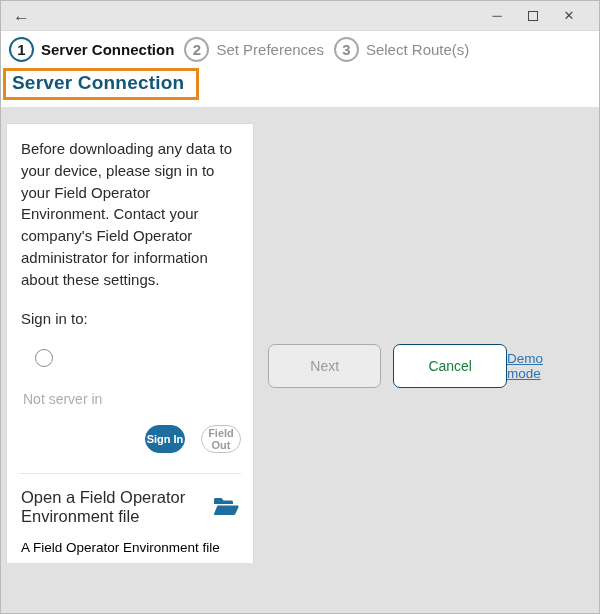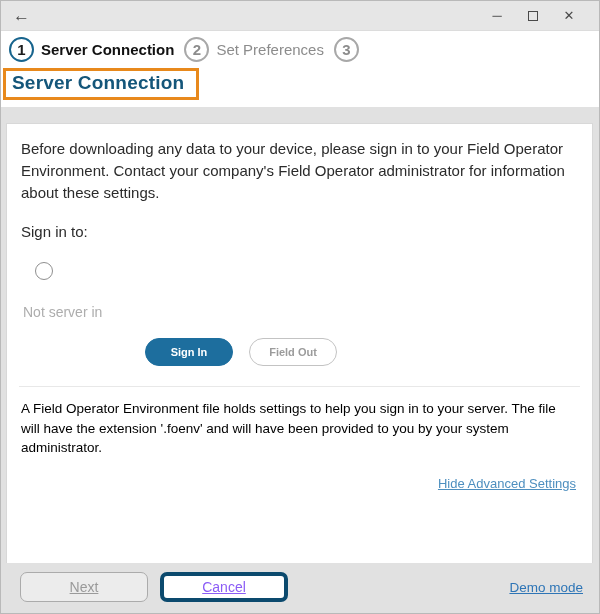--- a/index.html
+++ b/index.html
@@ -23,21 +23,21 @@
   .step-label { margin:0 10px 0 7px; font-size:15px; }
   .step.active .step-label { font-weight:bold; color:#111; }
   .step.inactive .step-label { color:#8c8c8c; }
 
   
   .heading-row { background:#fff; padding:1px 0 4px 2px; flex:0 0 40px; }
   .heading-box { display:inline-block; border:3px solid #e8891c; padding:1px 12px 3px 6px; background:#fff; }
   .heading-box h1 { font-size:19px; font-weight:bold; color:#14567a; letter-spacing:0.2px; }
 
   
-  .body-gray { flex:1; background:#e1e1e1; padding:16px 6px 0 5px; display:flex; flex-direction:column; }
+  .body-gray { flex:1; background:#e1e1e1; padding:16px 17px 0 5px; display:flex; flex-direction:row; }
   .card { background:#fff; height:440px; padding:6px 12px 0 12px; border:1px solid #d8d8d8; border-bottom:none; overflow:hidden; }
 
   .intro { font-size:15px; color:#2b2b2b; line-height:1.45; margin:8px 2px 0 2px; max-width:568px; }
   .signin-label { font-size:15px; color:#2b2b2b; margin:20px 2px 8px 2px; }
 
   .radio-row { display:flex; align-items:center; margin:22px 0 0 16px; }
   .radio { width:18px; height:18px; border-radius:50%; position:relative; flex:0 0 18px; }
   .radio.checked { background:#0078d7; }
   .radio.checked::after { content:""; position:absolute; inset:3px; background:#fff; border-radius:50%; }
   .radio.checked::before { content:""; position:absolute; inset:5.5px; background:#0078d7; border-radius:50%; z-index:1; }
@@ -57,23 +57,23 @@
   .openfile-label { font-size:16.5px; color:#2b2b2b; }
   .folder-icon { margin-left:12px; display:inline-flex; }
 
   .file-desc { font-size:13.5px; color:#000000; line-height:1.45; margin:12px 2px 0 2px; max-width:570px; }
 
   .advanced-row { text-align:right; margin:16px 4px 0 0; }
   .advanced-link { font-size:13px; color:#4e8fbf; text-decoration:underline; }
 
   
   .footer { flex:0 0 52px; background:#e1e1e1; display:flex; align-items:center; padding:0 10px 4px 10px; }
-  .btn-rect { height:30px; width:128px; border-radius:7px; font-size:14px; font-family:"Liberation Sans", sans-serif; display:flex; align-items:center; justify-content:center;text-decoration:underline; }
+  .btn-rect { height:44px; width:128px; border-radius:7px; font-size:14px; font-family:"Liberation Sans", sans-serif; display:flex; align-items:center; justify-content:center; }
   .btn-next { background:#ececec; border:1px solid #ababab; color:#9a9a9a; margin-left:4px; }
-  .btn-cancel { background:#fff; border:4px solid #0c4a6e; color:#8b5cf6; margin-left:12px; }
+  .btn-cancel { background:#fff; border:1px solid #0c4a6e; color:#15803d; margin-left:12px; }
   .demo-link { margin-left:auto; font-size:13.5px; color:#2e75b6; text-decoration:underline; }
 </style>
 </head>
 <body>
 
 <div class="window">
 
   <div class="titlebar">
     <span class="back-btn">←</span>
     <div class="win-controls">
@@ -89,20 +89,21 @@
     <div class="step active">
       <span class="step-circle">1</span>
       <span class="step-label">Server Connection</span>
     </div>
     <div class="step inactive">
       <span class="step-circle">2</span>
       <span class="step-label">Set Preferences</span>
     </div>
     <div class="step inactive">
       <span class="step-circle">3</span>
+      <span class="step-label">Select Route(s)</span>
     </div>
   </div>
 
   <div class="heading-row">
     <div class="heading-box">
       <h1>Server Connection</h1>
     </div>
   </div>
 
   <div class="body-gray">
@@ -120,20 +121,29 @@
 
       <p class="status-text">Not server in</p>
 
       <div class="action-btn-row">
         <button class="btn-pill btn-signin">Sign In</button>
         <button class="btn-pill btn-signout">Field Out</button>
       </div>
 
       <hr class="divider">
 
+      <div class="openfile-row">
+        <span class="openfile-label">Open a Field Operator Environment file</span>
+        <span class="folder-icon">
+          <svg width="26" height="20" viewBox="0 0 26 20">
+            <path d="M1 2.5 C1 1.7 1.7 1 2.5 1 h6 l2 2.5 h8 c0.8 0 1.5 0.7 1.5 1.5 v2 H1 Z" fill="#1d6e9e"></path>
+            <path d="M4.5 8.5 h20 c0.9 0 1.4 0.8 1 1.6 l-3.2 7 c-0.3 0.6 -0.8 0.9 -1.4 0.9 H1.6 c-0.6 0 -0.8 -0.5 -0.6 -1 l3 -7.6 c0.1 -0.5 0.6 -0.9 0.5 -0.9 Z" fill="#1d6e9e"></path>
+          </svg>
+        </span>
+      </div>
 
       <p class="file-desc">A Field Operator Environment file holds settings to help you sign in to your server.  The file will have the extension '.foenv' and will have been provided to you by your system administrator.</p>
 
       <div class="advanced-row">
         <a href="#" class="advanced-link">Hide Advanced Settings</a>
       </div>
 
     </div>
 
     <div class="footer">

